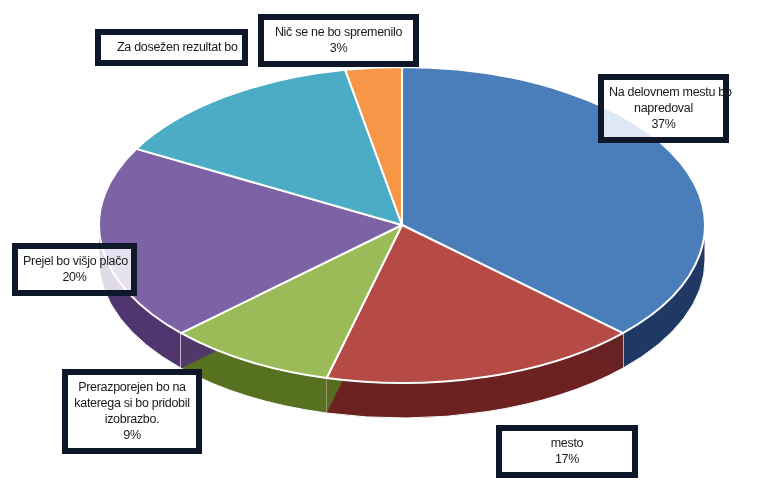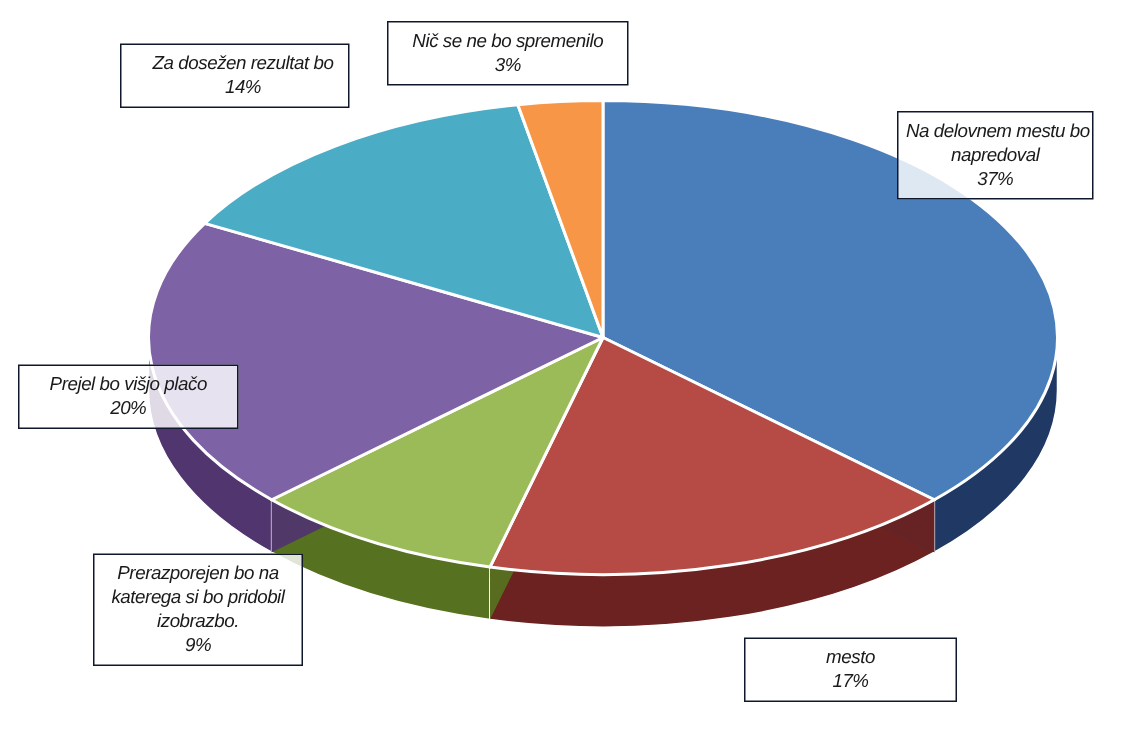--- a/index.html
+++ b/index.html
@@ -18,42 +18,41 @@
   #pie-svg {
     position: absolute;
     left: 0;
     top: 0;
     width: 760px;
     height: 499px;
   }
   .callout {
     position: absolute;
     box-sizing: border-box;
-    border: 1px solid #0f172a;
+    border: 6px solid #0f172a;
     background: rgba(255,255,255,0.82);
     color: #1a1a1a;
     font-size: 12.5px;
     line-height: 1.28;
     text-align: center;
     padding: 4px 5px 5px 5px;
     letter-spacing: -0.3px;
     white-space: nowrap;
-    font-style: italic;
   }
   .callout .pct {
     display: block;
   }
   .callout .txt {
     display: block;
   }
   
   #cal-nic      { left: 258px; top: 14px;  width: 161px; }
-  #cal-stim     { left: 80px;  top: 29px;  width: 153px; padding-left: 16px; }
+  #cal-stim     { left: 95px;  top: 29px;  width: 153px; padding-left: 16px; }
   #cal-napred   { left: 598px; top: 74px;  width: 131px; }
-  #cal-placo    { left: 12px;  top: 243px; width: 147px; }
+  #cal-placo    { left: 12px;  top: 243px; width: 125px; }
   #cal-prerazp  { left: 62px;  top: 369px; width: 140px; }
   #cal-ohranil  { left: 496px; top: 425px; width: 142px; }
 </style>
 </head>
 <body>
 
 <div id="page">
 
   <svg id="pie-svg" viewBox="0 0 760 499" preserveAspectRatio="none" aria-hidden="true">
     <g id="pie-group">
@@ -94,21 +93,20 @@
     <span class="pct">9%</span>
   </div>
 
   <div class="callout" id="cal-placo">
     <span class="txt">Prejel bo višjo plačo</span>
     <span class="pct">20%</span>
   </div>
 
   <div class="callout" id="cal-stim">
     <span class="txt">Za dosežen rezultat bo</span>
-    <span class="pct">14%</span>
   </div>
 
   <div class="callout" id="cal-nic">
     <span class="txt">Nič se ne bo spremenilo</span>
     <span class="pct">3%</span>
   </div>
 
 </div>
 
 </body></html>

